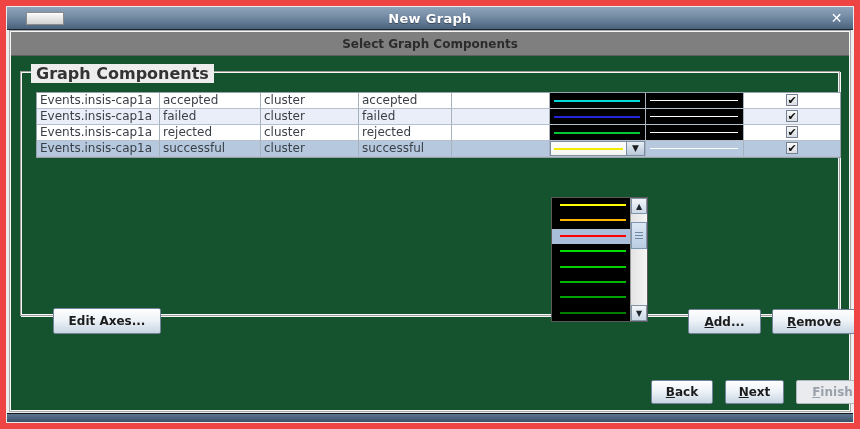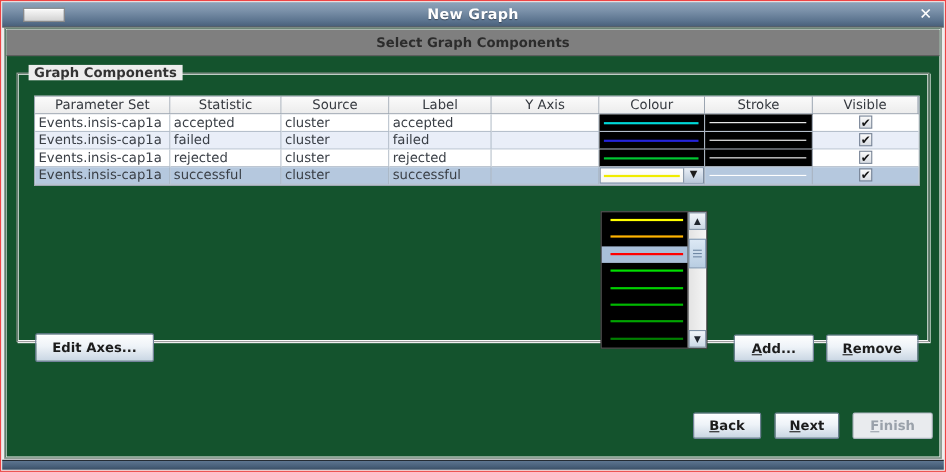--- a/index.html
+++ b/index.html
@@ -1,19 +1,19 @@
 <!DOCTYPE html>
 <html><head>
 <meta charset="utf-8">
 <style>
   * { margin:0; padding:0; box-sizing:border-box; }
   html,body { width:860px; height:429px; font-family:"DejaVu Sans", sans-serif; }
   .window {
     position:relative; width:860px; height:429px;
-    background:#ededed; border:1px solid #ef4444; overflow:hidden;
+    background:#ededed; border:6px solid #ef4444; overflow:hidden;
   }
   
   .titlebar {
     position:absolute; left:1px; right:1px; top:1px; height:23px;
     background:linear-gradient(180deg,#8da3ba 0%,#7b91a9 35%,#5d7590 75%,#49607a 100%);
     border-bottom:1px solid #1d2733;
   }
   .title-text {
     position:absolute; left:0; right:0; top:4px; text-align:center;
     color:#ffffff; font-weight:bold; font-size:13px; letter-spacing:0.3px;
@@ -46,21 +46,21 @@
     text-align:center; line-height:24px;
     color:#2c2c2c; font-weight:bold; font-size:12px;
   }
   
   .groupbox {
     position:absolute; left:10px; right:10px; top:40px; height:245px;
     border:1px solid #9e9e9e; box-shadow:inset 0 0 0 1px #f8f8f8, 1px 1px 0 #f8f8f8;
   }
   .groupbox-title {
     position:absolute; left:10px; top:-8px; background:#ededed; padding:0 5px;
-    font-weight:bold; font-size:12px; color:#333333;
+    font-weight:bold; font-size:16px; color:#333333;
   }
   
   .table {
     position:absolute; left:15px; top:20px;
     border:1px solid #97a1ad; background:#ffffff;
     font-size:12px; color:#3a3f46;
   }
   .trow { display:flex; }
   .tcell {
     height:16px; line-height:15px; overflow:hidden; white-space:nowrap;
@@ -120,21 +120,21 @@
   .sb-grip { position:absolute; left:3px; right:3px; top:9px; }
   .sb-grip div { height:1px; background:#6f88a4; margin-bottom:2px; }
   
   .btn {
     position:absolute; height:25px;
     background:linear-gradient(180deg,#fefefe 0%,#eef3f8 45%,#c9d6e3 100%);
     border:1px solid #73839a; border-radius:2px;
     box-shadow:inset 0 1px 0 #ffffff;
     font-weight:bold; font-size:12px; color:#1c1c1c;
     text-align:center; display:flex; align-items:center; justify-content:center;
-    font-family:"DejaVu Sans", sans-serif; cursor:default;
+    font-family:"DejaVu Sans", sans-serif; cursor:default;margin-left:16px;
   }
   .btn.disabled {
     background:#e9ebee; border-color:#aeb6c0; color:#9aa1aa; box-shadow:none;
   }
   .mn { text-decoration:underline; }
 </style>
 </head>
 <body>
 
 <div class="window">
@@ -144,30 +144,20 @@
     <div class="title-text">New Graph</div>
     <div class="close-btn">✕</div>
   </div>
 
   <div class="content">
     <div class="banner">Select Graph Components</div>
 
     <div class="groupbox">
       <div class="groupbox-title">Graph Components</div>
       <div class="table" id="components-table">
-          <div class="trow thead">
-            <div class="tcell" style="width: 123px;">Parameter Set</div>
-            <div class="tcell" style="width: 101px;">Statistic</div>
-            <div class="tcell" style="width: 98px;">Source</div>
-            <div class="tcell" style="width: 93px;">Label</div>
-            <div class="tcell" style="width: 98px;">Y Axis</div>
-            <div class="tcell" style="width: 96px;">Colour</div>
-            <div class="tcell" style="width: 98px;">Stroke</div>
-            <div class="tcell" style="width: 96px;">Visible</div>
-          </div>
           <div class="trow">
             <div class="tcell" style="width: 123px; background: rgb(255, 255, 255);">Events.insis-cap1a</div>
             <div class="tcell" style="width: 101px; background: rgb(255, 255, 255);">accepted</div>
             <div class="tcell" style="width: 98px; background: rgb(255, 255, 255);">cluster</div>
             <div class="tcell" style="width: 93px; background: rgb(255, 255, 255);">accepted</div>
             <div class="tcell" style="width: 98px; background: rgb(255, 255, 255);"></div>
             <div class="tcell dark-cell" style="width: 96px;">
               <div class="swatch-line" style="background: rgb(0, 216, 216);"></div>
             </div>
             <div class="tcell dark-cell" style="width: 98px;">

